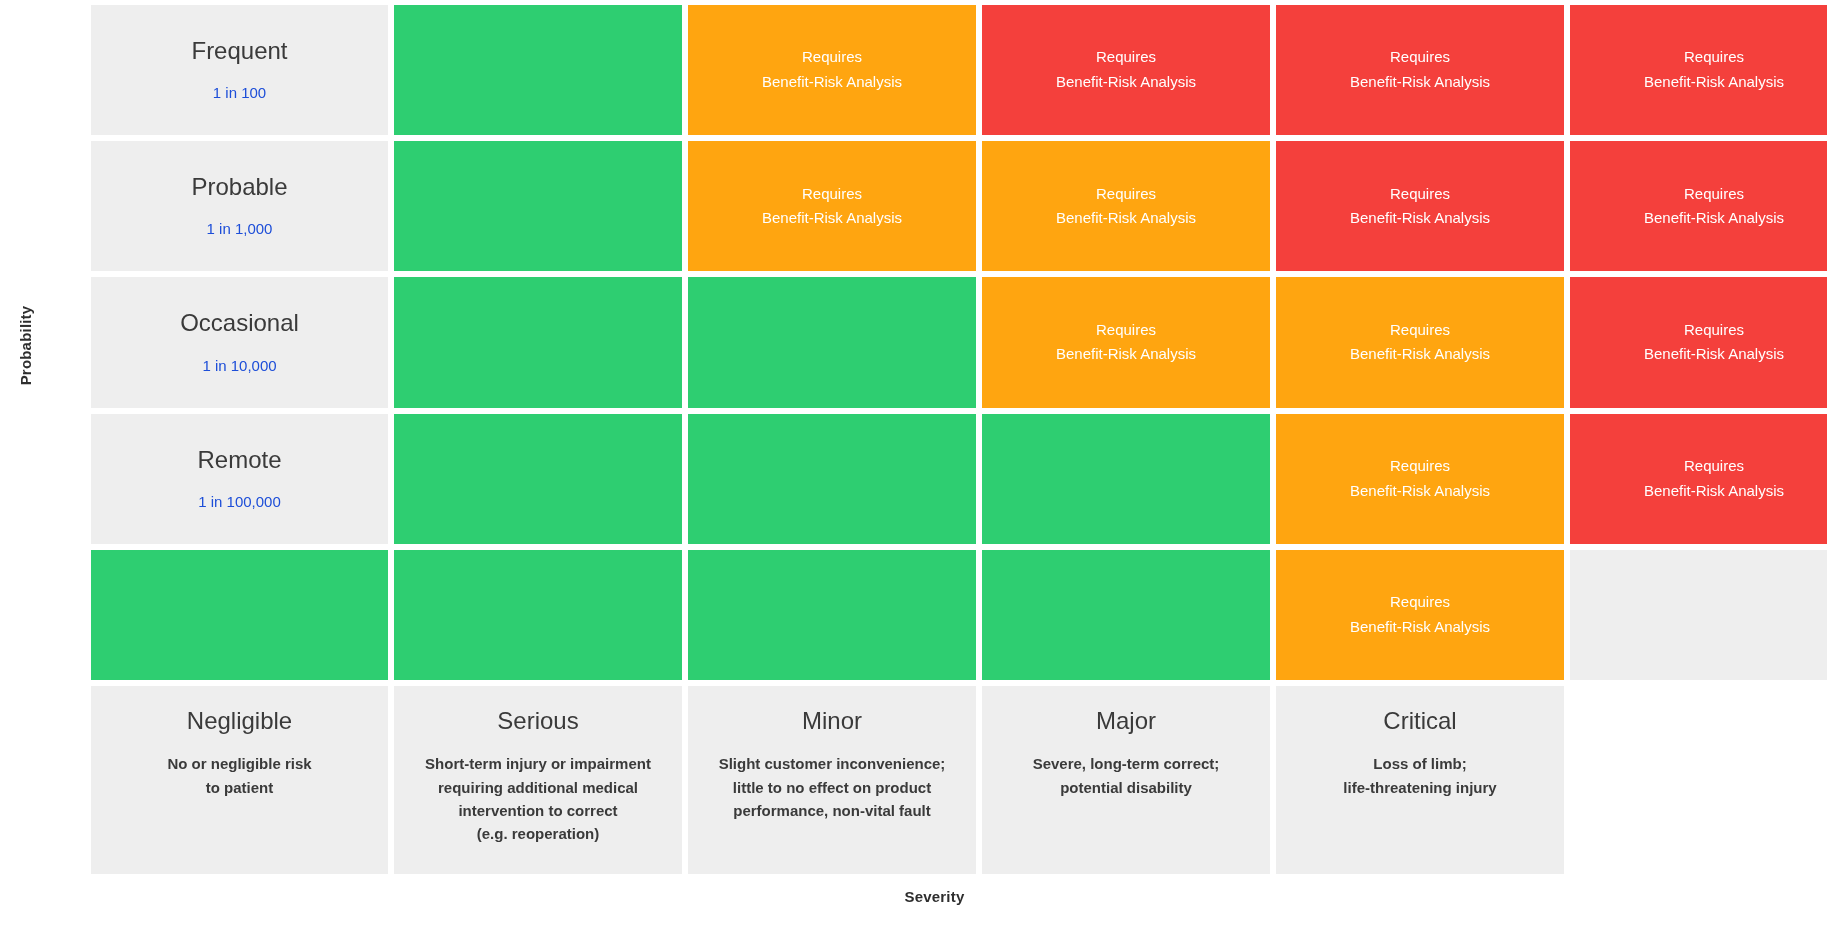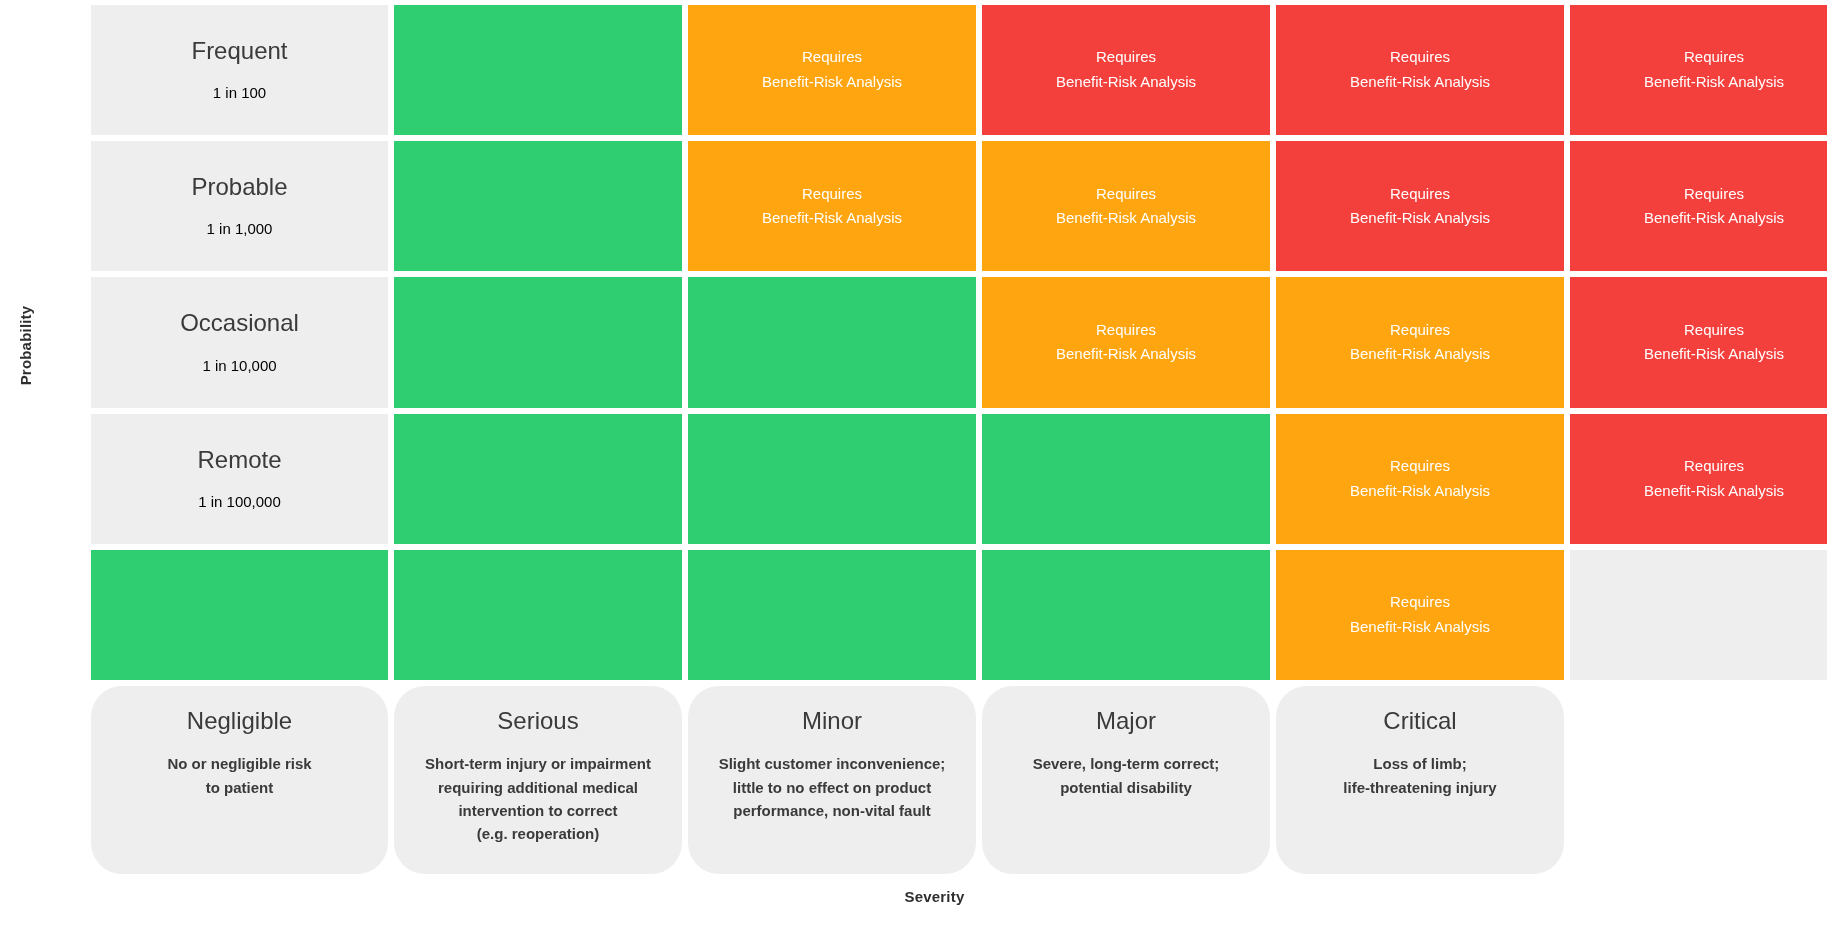--- a/index.html
+++ b/index.html
@@ -87,21 +87,21 @@
   .prob-cell .prob-name {
     font-size: 24px;
     font-weight: 400;
     color: #3a3a3a;
     line-height: 1.1;
     margin-bottom: 20px;
   }
   .prob-cell .prob-rate {
     font-size: 15px;
     font-weight: 400;
-    color: #000000;
+    color: #1d4ed8;
     line-height: 1.2;
   }
 
   
   .risk-cell {
     padding: 4px 8px;
   }
   .risk-cell .risk-label {
     color: #ffffff;
     font-size: 15px;
@@ -115,21 +115,20 @@
   
   .corner-cell {
     background: #eeeeee;
   }
 
   
   .sev-cell {
     background: #eeeeee;
     padding: 22px 10px 10px 10px;
     justify-content: flex-start;
-    border-radius: 31px;
   }
   .sev-cell .sev-name {
     font-size: 24px;
     font-weight: 400;
     color: #3a3a3a;
     line-height: 1.1;
     margin-bottom: 18px;
   }
   .sev-cell .sev-desc {
     font-size: 15px;

